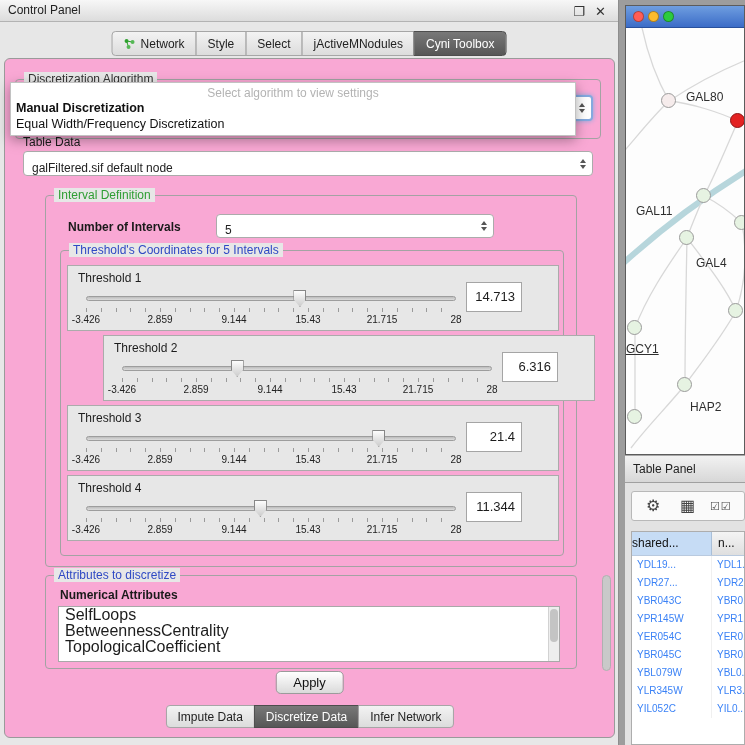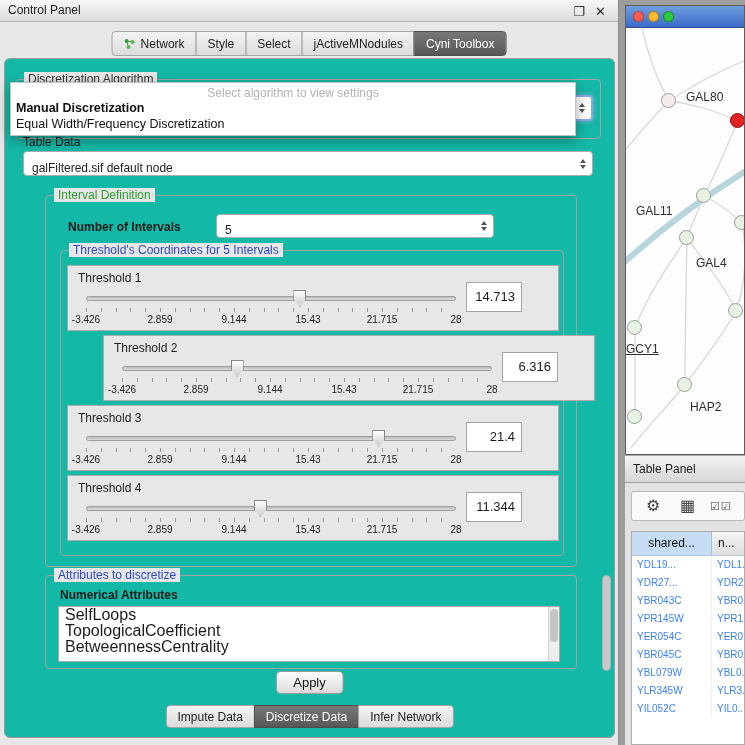--- a/index.html
+++ b/index.html
@@ -9,21 +9,21 @@
   
   .cp{position:absolute;left:0;top:0;width:619px;height:745px;background:#e7e7e7;border-right:1px solid #8d8d8d}
   .cp-titlebar{position:absolute;left:0;top:0;right:0;height:22px;background:linear-gradient(#f7f7f7,#dcdcdc);border-bottom:1px solid #b3b3b3;font-size:12px;line-height:21px;padding-left:8px;color:#222}
   .cp-winbtns{position:absolute;right:12px;top:0;height:22px;display:flex;gap:10px;align-items:center;font-size:13px;color:#333}
   .cp-winbtns span{cursor:default}
   .cp-tabbar{position:absolute;top:31px;left:50%;transform:translateX(-50%);display:flex;height:25px;z-index:5}
   .cp-tab{display:flex;align-items:center;gap:5px;padding:0 11px;font-size:12px;background:linear-gradient(#f3f3f3,#dcdcdc);border:1px solid #a6a6a6;margin-left:-1px;color:#222;white-space:nowrap}
   .cp-tab:first-child{border-radius:4px 0 0 4px;margin-left:0}
   .cp-tab:last-child{border-radius:0 4px 4px 0}
   .cp-tab.selected{background:linear-gradient(#787878,#575757);color:#fff;border-color:#4d4d4d}
-  .cp-main{position:absolute;left:4px;top:58px;width:611px;height:680px;border:1px solid #9a9a9a;border-radius:6px;background:#14b8a6}
+  .cp-main{position:absolute;left:4px;top:58px;width:611px;height:680px;border:1px solid #9a9a9a;border-radius:6px;background:#f9a8d4}
 
   .group{position:absolute;border:1px solid #a3a3a3;border-radius:4px}
   .group-title{position:absolute;top:-8px;left:8px;background:#e7e7e7;padding:0 4px;font-size:12px;white-space:nowrap}
   .gt-green{color:#2f9e33}
   .gt-blue{color:#2f49c4}
   .gt-dark{color:#333}
 
   .combo{position:absolute;background:#fff;border:1px solid #ababab;border-radius:4px;font-size:12px;color:#222;display:flex;align-items:flex-end;padding-left:8px}
   .combo .spin{position:absolute;right:6px;top:50%;transform:translateY(-50%);display:flex;flex-direction:column;gap:2px}
   .combo .spin i{display:block;width:0;height:0;border-left:3.5px solid transparent;border-right:3.5px solid transparent}
@@ -73,21 +73,21 @@
   .net-node{position:absolute;width:15px;height:15px;border-radius:50%;border:1px solid #9b9b9b;z-index:2}
   .net-label{position:absolute;font-size:12px;color:#2e2e2e;white-space:nowrap;z-index:3}
 
   .tp-bar{position:absolute;left:625px;top:455px;width:120px;height:28px;background:linear-gradient(#f2f2f2,#d7d7d7);border-top:1px solid #a8a8a8;border-bottom:1px solid #a0a0a0;font-size:12px;line-height:27px;padding-left:8px;color:#222}
   .tp-area{position:absolute;left:625px;top:483px;width:120px;height:262px;background:#e2e2e2}
   .tp-toolbar{position:absolute;left:6px;top:8px;right:0;height:30px;background:#fafafa;border:1px solid #b8b8b8;border-radius:3px}
   .tp-toolbar .ic{position:absolute;top:4px;font-size:16px;color:#444}
   .tp-toolbar .ic.small{font-size:11px;top:8px;letter-spacing:1px}
   .tbl{position:absolute;left:6px;top:48px;right:0;bottom:0;background:#fff;border:1px solid #adadad;overflow:hidden}
   .tbl-head{display:flex;height:24px;border-bottom:1px solid #b9cadf}
-  .tbl-head .c1{width:80px;background:#c6dcf5;border-right:1px solid #a9bfd8;font-size:12px;line-height:23px;text-align:center;color:#111}
+  .tbl-head .c1{width:80px;background:#c6dcf5;border-right:1px solid #a9bfd8;font-size:12px;line-height:23px;color:#111}
   .tbl-head .c2{flex:1;background:linear-gradient(#f4f4f4,#dfdfdf);font-size:12px;line-height:23px;padding-left:6px;color:#111}
   .tbl-row{display:flex;height:18px;font-size:10px;line-height:18px;color:#3b82f6}
   .tbl-row .c1{width:80px;padding-left:5px;border-right:1px solid #f0f0f0;overflow:hidden;white-space:nowrap}
   .tbl-row .c2{flex:1;padding-left:5px;overflow:hidden;white-space:nowrap}
 
   .net-tab-icon{display:inline-block;width:12px;height:12px}
 </style>
 </head>
 <body>
 
@@ -235,22 +235,22 @@
           </div>
       </div>
     </div>
 
     <div class="group" style="left:40px;top:516px;width:532px;height:94px">
       <span class="group-title gt-blue">Attributes to discretize</span>
       <div class="lbl b" style="left:14px;top:12px">Numerical Attributes</div>
       <div class="listbox" style="left:12px;top:30px;width:502px;height:56px">
         <div>
             <div class="list-item">SelfLoops</div>
+            <div class="list-item">BetweennessCentrality</div>
             <div class="list-item">TopologicalCoefficient</div>
-            <div class="list-item">BetweennessCentrality</div>
           </div>
         <div class="list-scroll">
             <div class="thumbv"></div>
           </div>
       </div>
     </div>
 
     <div class="cp-scroll"></div>
 
     <div class="apply-btn">Apply</div>

